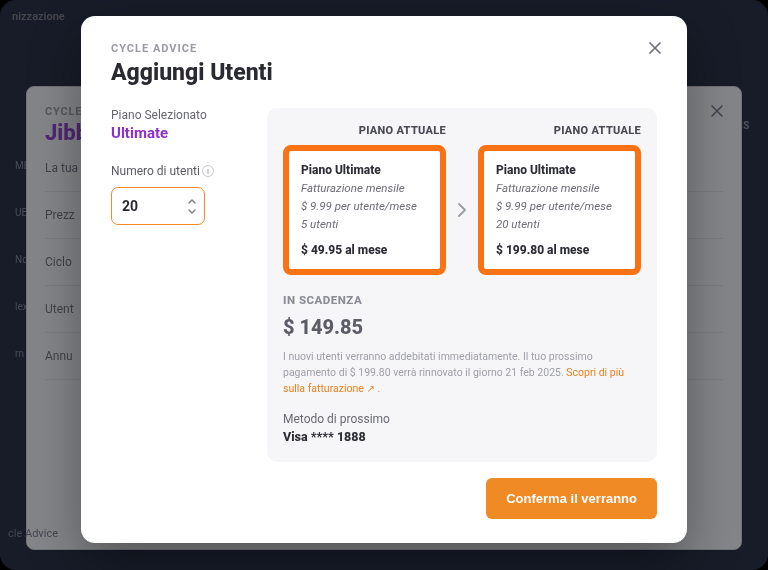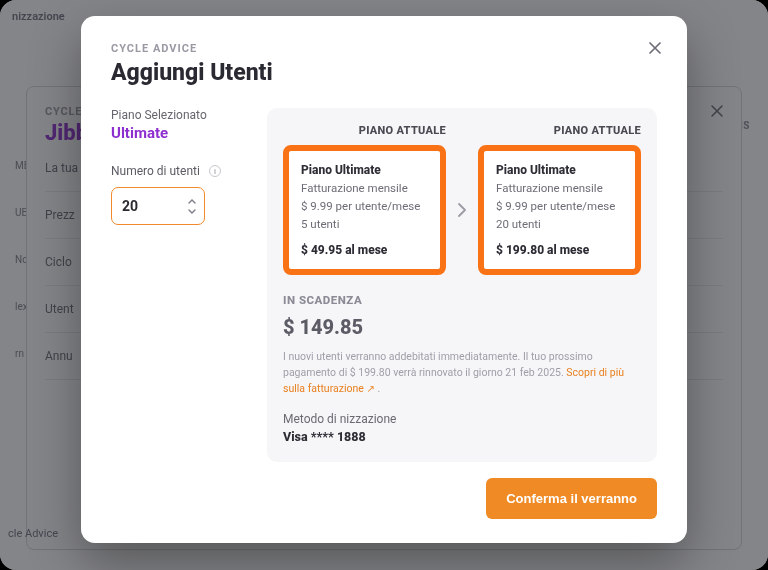--- a/index.html
+++ b/index.html
@@ -1,50 +1,50 @@
 <!DOCTYPE html>
 <html><head>
 <meta charset="utf-8">
 <style>
   * { box-sizing: border-box; margin: 0; padding: 0; }
   body { font-family: -apple-system, BlinkMacSystemFont, "Segoe UI", Roboto, sans-serif; background: #000; width: 768px; height: 570px; overflow: hidden; position: relative; }
-  .frame { width: 768px; height: 570px; border-radius: 16px; overflow: hidden; position: relative; background: #ffffff; }
+  .frame { width: 768px; height: 570px; border-radius: 16px; overflow: hidden; position: relative; background: #0f172a; }
   .bg-nav { position: absolute; top: 10px; left: 12px; font-size: 11px; color: #727280; font-weight: 600; }
   .bg-nav2 { position: absolute; bottom: 30px; left: 8px; font-size: 11px; color: #727280; font-weight: 400; }
   .bg-badge { position: absolute; top: 120px; right: 18px; font-size: 10px; color: #8a8a96; font-weight: 700; letter-spacing: .5px; }
   .bg-card { position: absolute; top: 86px; left: 26px; right: 26px; bottom: 20px; background: #fff; border: 1px solid #d7d7dc; border-radius: 8px; padding: 18px; box-shadow: 0 1px 2px rgba(0,0,0,.02); }
   .bg-label { font-size: 11px; letter-spacing: .8px; color: #9b9ba5; font-weight: 700; }
   .bg-title { font-size: 22px; font-weight: 800; color: #8e2fd0; margin-top: 2px; }
   .bg-x { position: absolute; top: 14px; right: 14px; width: 20px; height: 20px; display:flex;align-items:center;justify-content:center;color:#6f6f79;}
   .bg-row { padding: 16px 0; border-bottom: 1px solid #ececef; font-size: 12px; color: #6c6c77; }
   .bg-row:first-of-type { margin-top: 24px; }
   .bg-left-labels { position:absolute; left:15px; top:160px; display:flex; flex-direction:column; gap:36px; font-size:10px; color:#7e7e8a;}
   .overlay { position: absolute; inset: 0; background: rgba(31,32,38,.55); display: flex; align-items: flex-start; justify-content: center; padding-top: 16px; }
   .modal { width: 606px; background: #fff; border-radius: 14px; padding: 26px 30px 24px 30px; position: relative; box-shadow: 0 20px 50px rgba(0,0,0,.35); }
   .modal-close { position: absolute; top: 20px; right: 20px; width: 24px; height: 24px; display:flex;align-items:center;justify-content:center; color:#6e6e78; cursor:pointer;}
   .eyebrow { font-size: 11px; letter-spacing: 1px; color: #9a9aa5; font-weight: 700; }
   .modal-title { font-size: 23px; font-weight: 800; color: #2a2a32; margin-top: 4px; }
   .modal-body { display: flex; gap: 26px; margin-top: 22px; }
   .left-col { width: 130px; flex-shrink: 0; }
   .lbl-sm { font-size: 12px; color: #66666f; }
   .plan-name { font-size: 15px; font-weight: 700; color: #8e2fd0; margin-top: 2px; }
   .num-row { margin-top: 18px; }
-  .num-lbl { font-size: 12px; color: #5b5b64; display: inline-flex; align-items: center; gap: 9px; }
+  .num-lbl { font-size: 12px; color: #5b5b64; display: inline-flex; align-items: center; gap: 2px; }
   .info-ico { width: 12px; height: 12px; border: 1px solid #c7c7cf; border-radius: 50%; display:inline-flex;align-items:center;justify-content:center;font-size:8px;color:#8e8e98;}
   .stepper { margin-top: 8px; width: 94px; height: 38px; border: 1.5px solid #f08a2b; border-radius: 7px; display:flex; align-items:center; padding:0 6px 0 10px; justify-content:space-between;}
   .stepper-val { font-size: 14px; font-weight: 700; color: #2a2a32; }
   .stepper-btns { display:flex; flex-direction:column; gap:0; }
   .chev { width:12px;height:10px;display:flex;align-items:center;justify-content:center;color:#7c7c86;font-size:9px;cursor:pointer;}
   .right-col { flex: 1; background: #f6f6f8; border-radius: 10px; padding: 16px 16px 18px 16px; }
   .plan-pair { display:flex; align-items:center; gap:8px; }
   .plan-col { flex:1; }
   .plan-hdr { font-size: 11px; font-weight: 800; color: #4a4a53; letter-spacing: .3px; margin-bottom: 8px; text-align: right; }
   .plan-card { background:#fff; border:6px solid #f97316; border-radius:8px; padding:12px 12px 12px 12px; }
   .pc-title { font-size: 12px; font-weight: 800; color: #2e2e37; }
-  .pc-line { font-size: 11.5px; color: #6d6d77; margin-top: 4px; }
+  .pc-line { font-size: 11.5px; color: #6d6d77; margin-top: 4px; font-style: italic; }
   .pc-total { font-size: 12px; font-weight: 800; color: #2c2c35; margin-top: 12px; }
   .arrow { width: 16px; display:flex; justify-content:center; color:#9a9aa5; font-size:18px; padding-top: 20px;}
   .due-lbl { margin-top: 18px; font-size: 11.5px; font-weight:800; letter-spacing:.5px; color:#8b8b96; }
   .due-amt { font-size: 20px; font-weight:800; color:#5c5c67; margin-top:8px; }
   .fine { font-size: 10.5px; color:#9f9fa9; margin-top:10px; line-height:1.5; }
   .fine a { color:#e98020; text-decoration:none; }
   .ext { font-size:10px; }
   .pm-lbl { font-size: 12px; color:#6a6a73; margin-top:16px; }
   .pm-val { font-size: 12.5px; font-weight:800; color:#2d2d36; margin-top:3px; }
   .cta-row { display:flex; justify-content:flex-end; margin-top:16px; }
@@ -144,21 +144,21 @@
                 <div class="pc-total">$ 199.80 al mese</div>
               </div>
             </div>
           </div>
 
           <div class="due-lbl">IN SCADENZA</div>
           <div class="due-amt">$ 149.85</div>
           <div class="fine">
             <span>I nuovi utenti verranno addebitati immediatamente. Il tuo prossimo pagamento di $ 199.80 verrà rinnovato il giorno 21 feb 2025. </span><a href="#"><span>Scopri di più sulla fatturazione</span> <span class="ext">↗</span></a> .
           </div>
-          <div class="pm-lbl">Metodo di nizzazione</div>
+          <div class="pm-lbl">Metodo di prossimo</div>
           <div class="pm-val">Visa **** 1888</div>
         </div>
       </div>
 
       <div class="cta-row">
         <button class="cta">Conferma il verranno</button>
       </div>
     </div>
   </div>
 </div>

